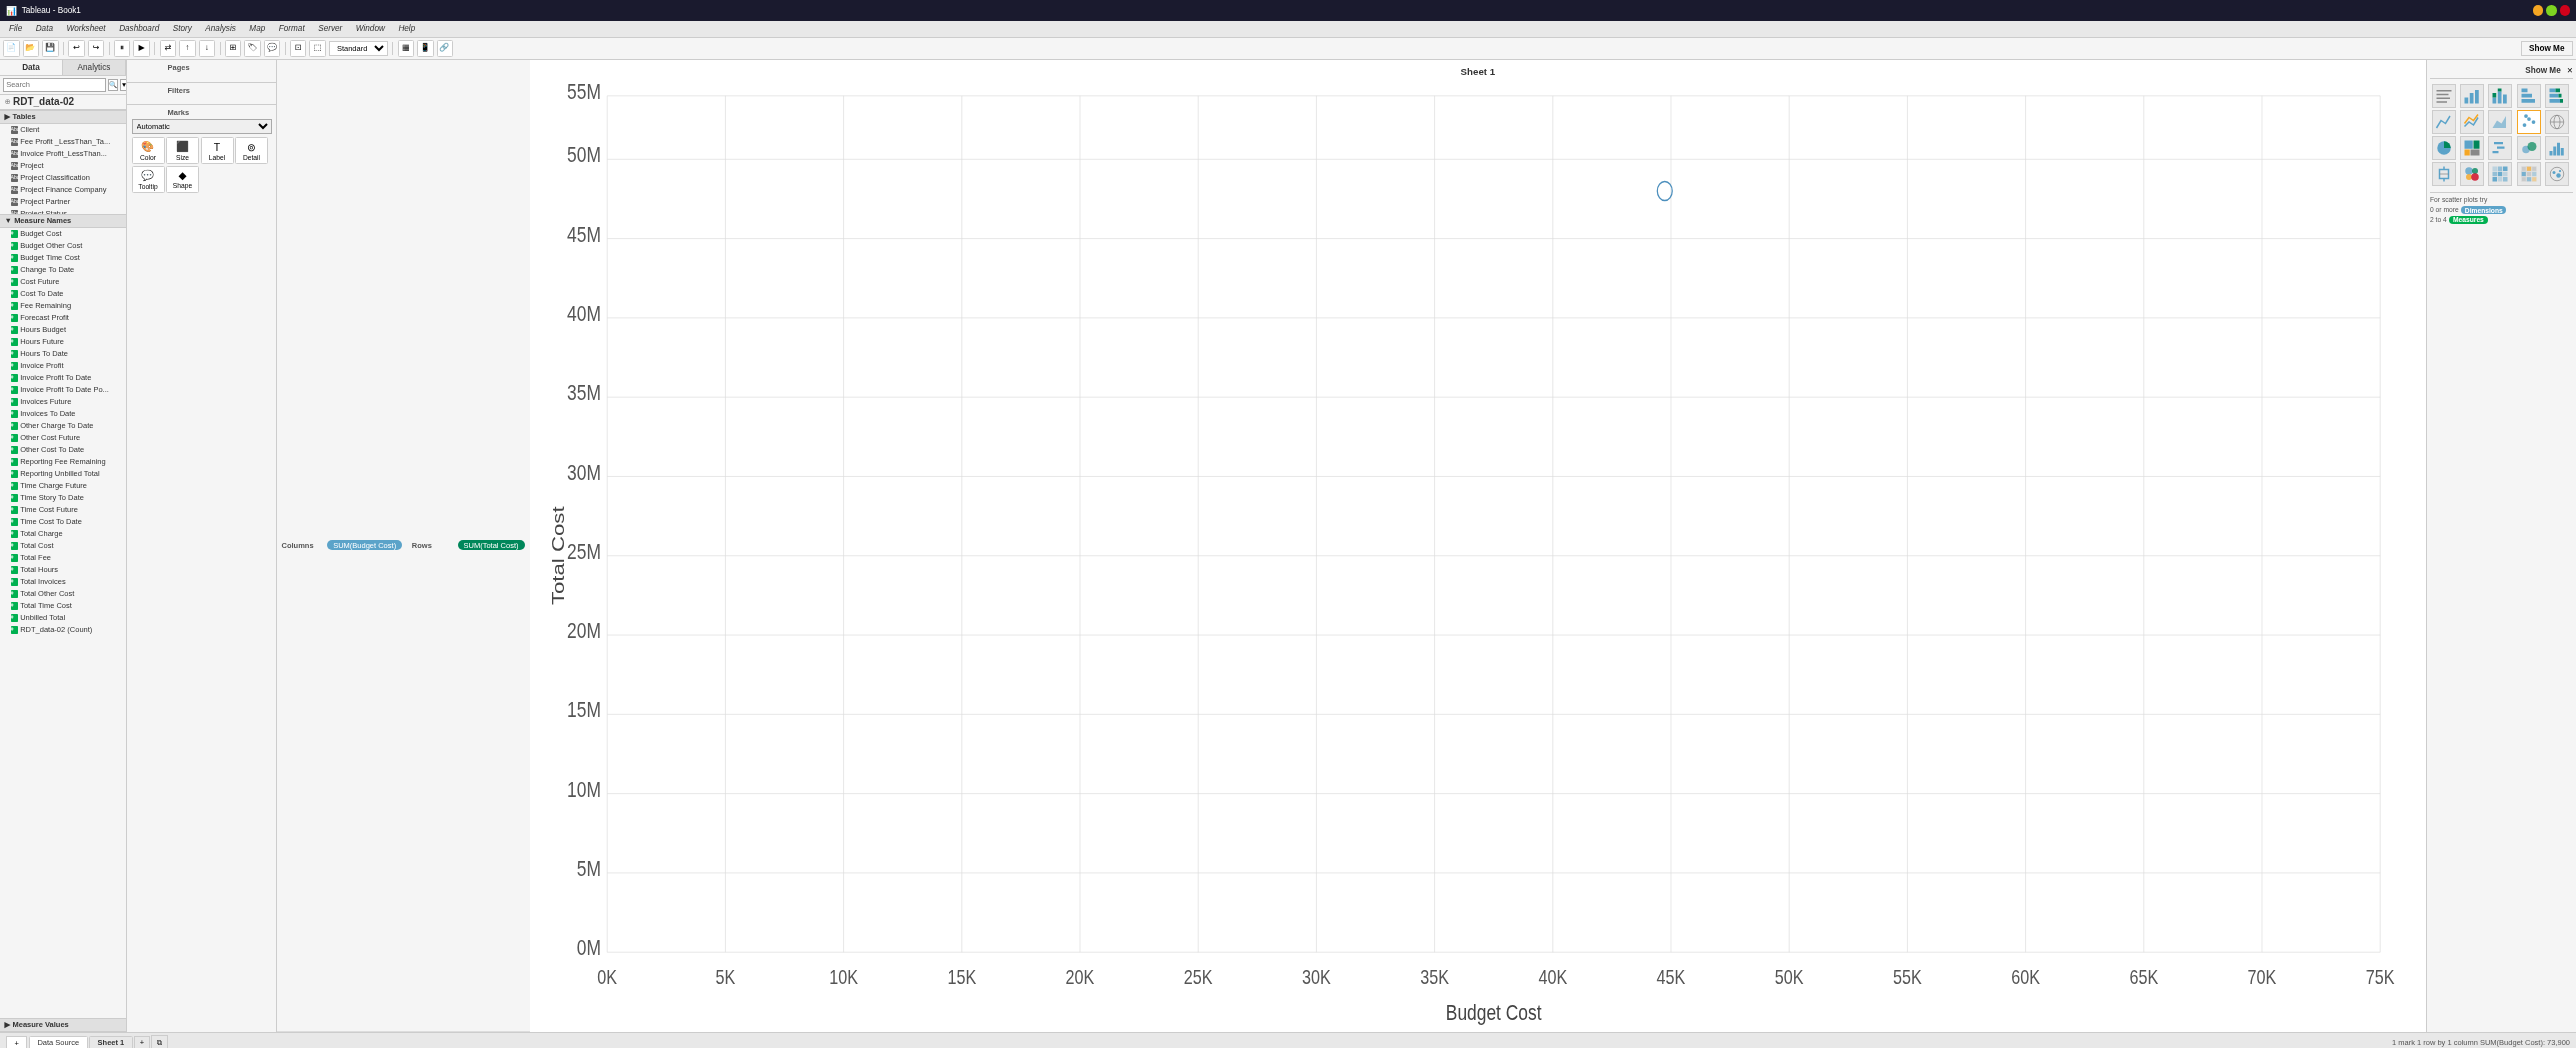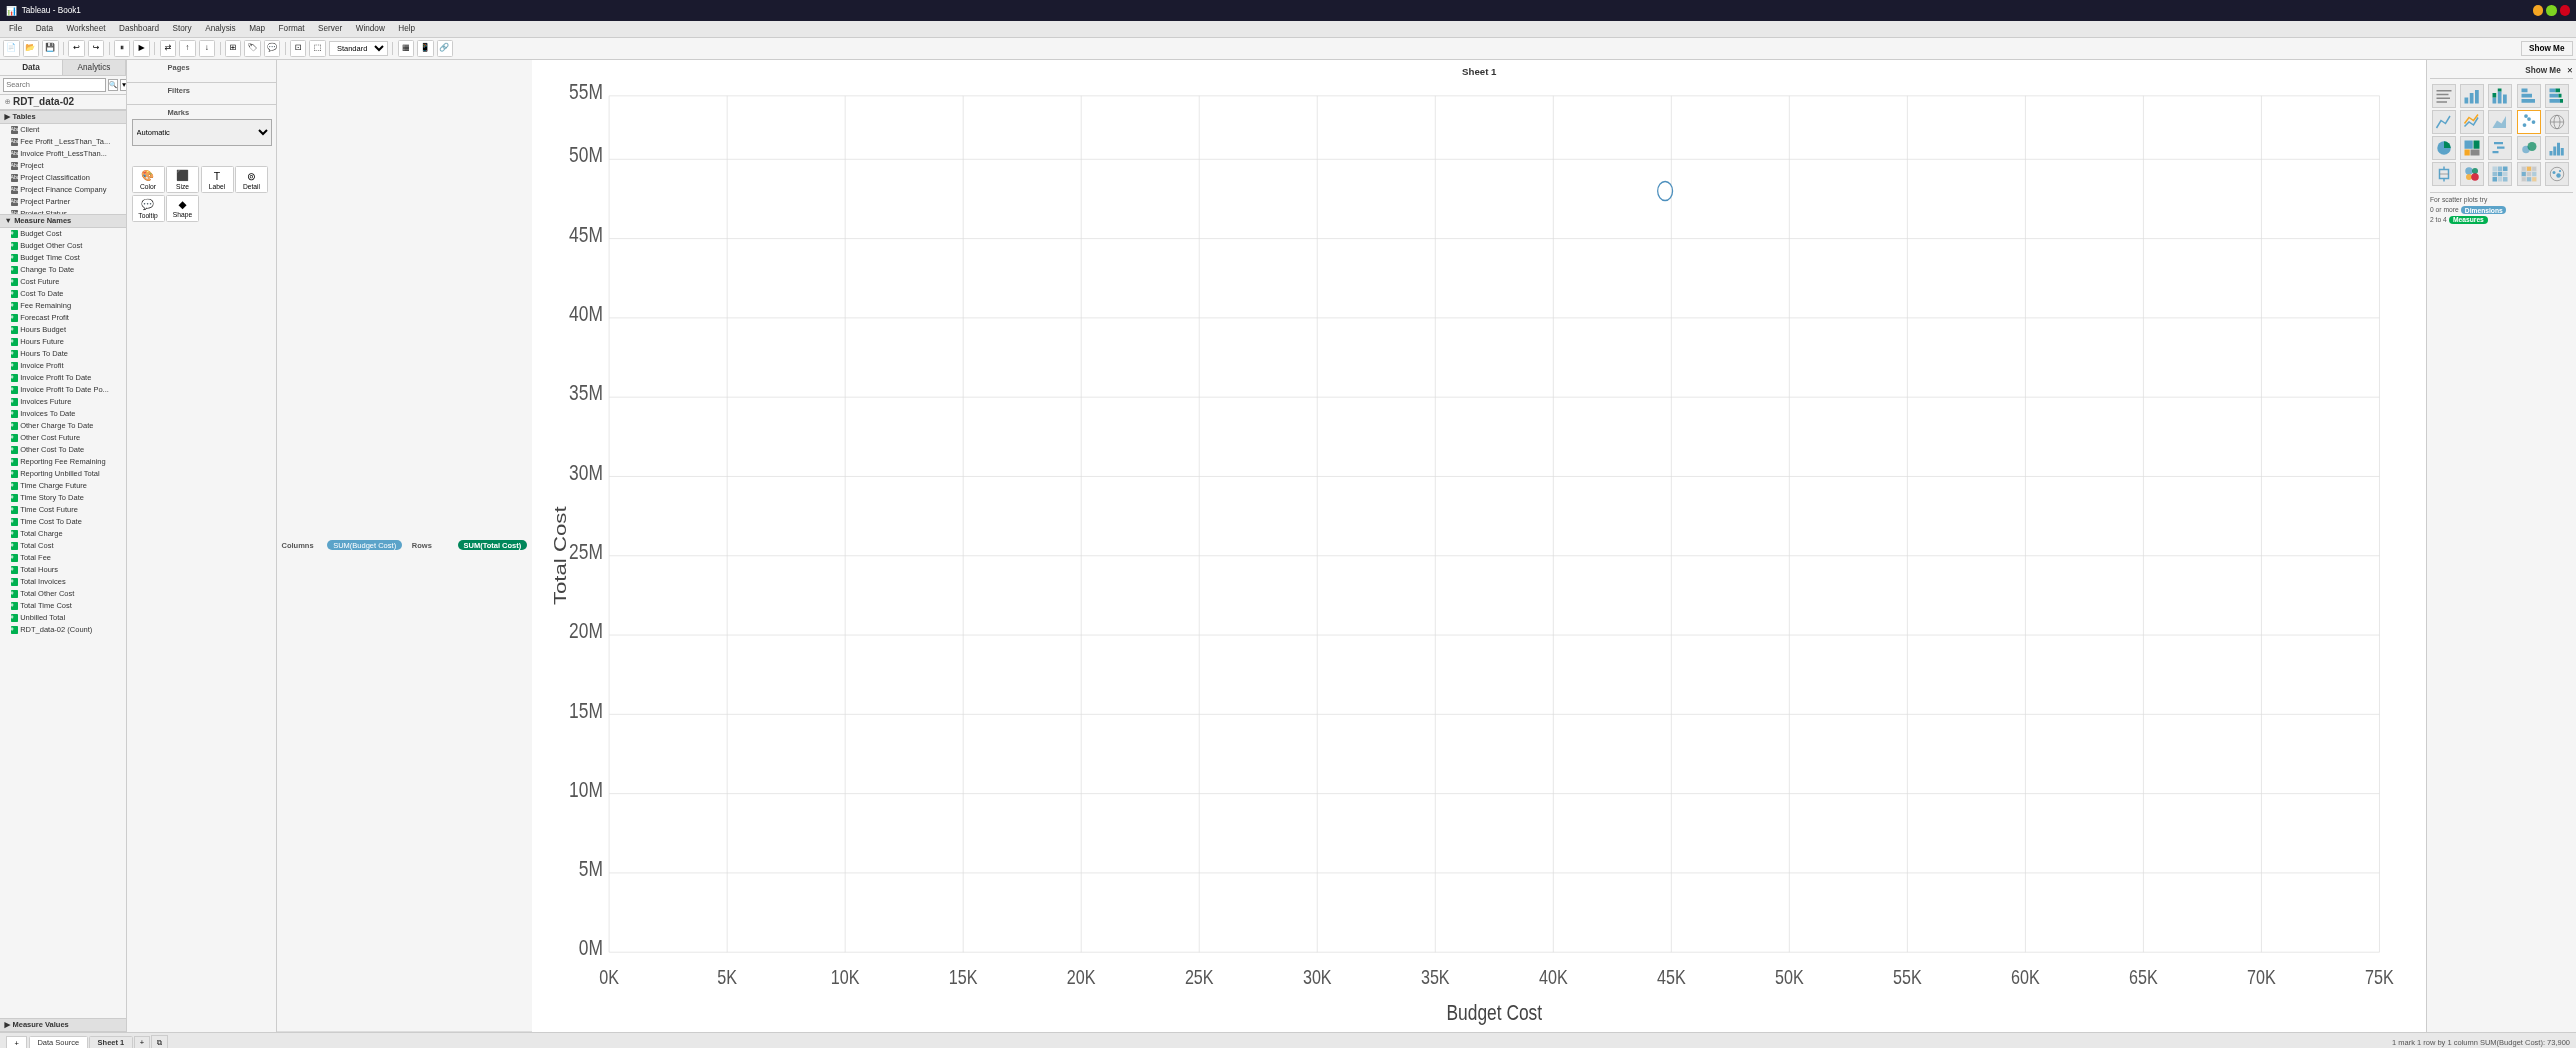--- a/index.html
+++ b/index.html
@@ -17,21 +17,21 @@
     .tb-min { background: #f5a623; }
     .tb-max { background: #7ed321; }
     .tb-close { background: #d0021b; }
 
     
     .menu-bar {
       display: flex; align-items: center; background: #e8e8e8; height: 16.5px;
       border-bottom: 0.7px solid #ccc; padding: 0 3px; gap: 1.5px;
     }
     .menu-item {
-      padding: 1.5px 6px; font-size: 8.2px; cursor: pointer; border-radius: 1.5px;
+      padding: 1.5px 6px; font-size: 8.2px; cursor: pointer; border-radius: 1.5px; font-style: italic;
     }
 
     
     .toolbar {
       display: flex; align-items: center; background: #f5f5f5; height: 22.5px;
       border-bottom: 0.7px solid #ccc; padding: 0 3px; gap: 3px;
     }
     .toolbar-btn {
       width: 16.5px; height: 16.5px; border: 0.7px solid #ccc; background: #fff;
       border-radius: 1.5px; cursor: pointer; display: flex; align-items: center;
@@ -101,24 +101,24 @@
     .shelf-section {
       border-bottom: 0.7px solid #ccc; padding: 3px 4.5px; min-height: 22.5px;
     }
     .shelf-label {
       font-size: 7.5px; color: #555; margin-bottom: 2.2px; font-weight: bold; padding-left: 36px;
     }
     .shelf-pill {
       display: inline-flex; align-items: center; background: #5ba3c9; color: #fff;
       border-radius: 7.5px; padding: 0.7px 6px; font-size: 7.5px; margin: 0.7px;
     }
-    .shelf-pill.green { background: #00875a; font-weight: bold; }
+    .shelf-pill.green { background: #00875a; }
     .marks-section { padding: 3px 4.5px; }
     .marks-type-select {
-      width: 100%; height: 27px; border: 0.7px solid #aaa; font-size: 7.5px; margin-bottom: 20px;
+      width: 100%; height: 15px; border: 0.7px solid #aaa; font-size: 7.5px; margin-bottom: 3px;
     }
     .marks-buttons {
       display: flex; gap: 1.5px; flex-wrap: wrap;
     }
     .marks-btn {
       display: flex; flex-direction: column; align-items: center; justify-content: center;
       width: 33px; height: 27px; border: 0.7px solid #ccc; background: #fff; cursor: pointer;
       font-size: 6.7px; border-radius: 1.5px;
     }
     .marks-btn .icon-shape { font-size: 10.5px; margin-bottom: 0.7px; }

